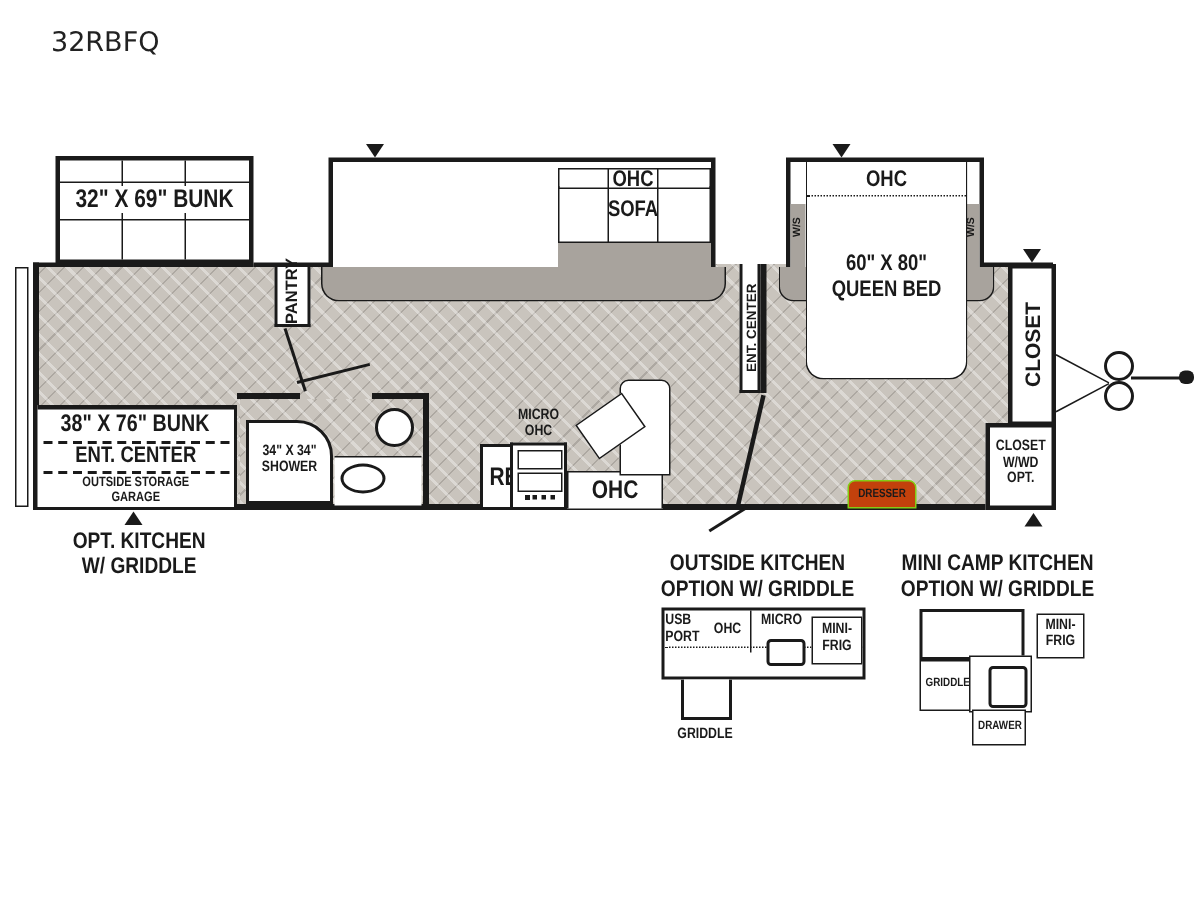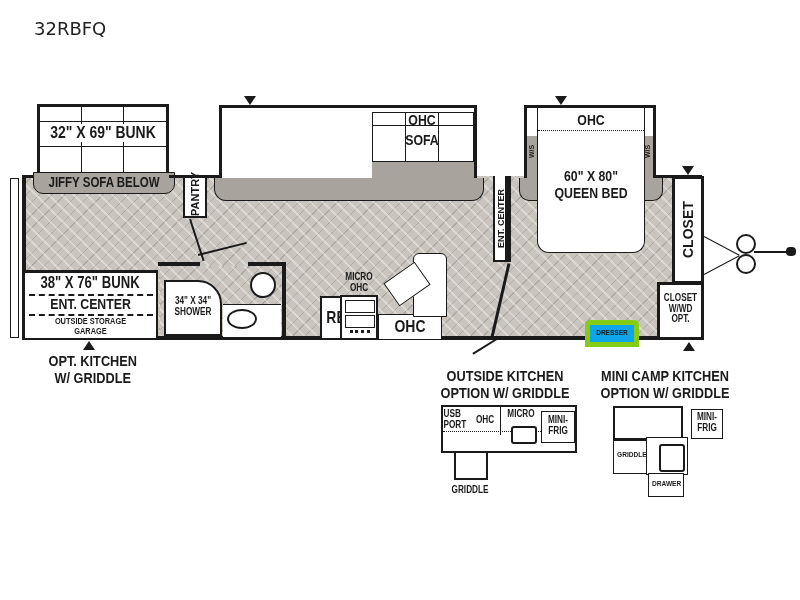--- a/index.html
+++ b/index.html
@@ -40,23 +40,20 @@
   <div class="abs" style="left:10px;top:178px;width:7px;height:158px;border:1px solid #1a1a1a;background:#fff;"></div>
 
   <div class="abs wall" style="left:37px;top:104px;width:132px;height:74px;"></div>
   <div class="abs" style="left:40px;top:107px;width:126px;height:66px;background:#fff;">
     <div class="abs" style="left:0;top:0;width:126px;height:14px;border-bottom:1px solid #1a1a1a;"></div>
     <div class="abs" style="left:41px;top:0;width:1px;height:66px;background:#1a1a1a;"></div>
     <div class="abs" style="left:83px;top:0;width:1px;height:66px;background:#1a1a1a;"></div>
     <div class="abs" style="left:0;top:39px;width:126px;height:1px;background:#1a1a1a;"></div>
     <div class="abs lbl cond" style="left:-10px;top:17px;width:146px;font-size:17px;background:#fff;">32" X 69" BUNK</div>
   </div>
-  <div class="abs gray" style="left:33px;top:172px;width:140px;height:20px;border:1px solid #1a1a1a;border-radius:0 0 10px 10px;">
-    <div class="lbl cond" style="font-size:14px;line-height:19px;">JIFFY SOFA BELOW</div>
-  </div>
 
   <div class="abs" style="left:183px;top:176px;width:24px;height:42px;background:#fff;border:2px solid #1a1a1a;border-top:none;box-sizing:border-box;">
     <div class="vtext lbl" style="font-size:11px;height:40px;width:20px;line-height:20px;">PANTRY</div>
   </div>
   <div class="abs wall" style="left:169px;top:175px;width:52px;height:3px;"></div>
 
   <div class="abs" style="left:25px;top:270px;width:133px;height:68px;background:#fff;border-top:3px solid #1a1a1a;border-right:2px solid #1a1a1a;box-sizing:border-box;">
     <div class="abs lbl cond" style="left:-5px;top:2px;width:140px;font-size:16px;">38" X 76" BUNK</div>
     <div class="abs dash" style="left:4px;top:21px;width:124px;"></div>
     <div class="abs lbl cond" style="left:0;top:23px;width:131px;font-size:15px;">ENT. CENTER</div>
@@ -145,21 +142,21 @@
   <div class="abs box" style="left:672px;top:176px;width:32px;height:108px;border-width:3px;">
     <div class="vtext lbl" style="font-size:14px;height:102px;width:26px;line-height:26px;">CLOSET</div>
   </div>
   <div class="abs box" style="left:657px;top:282px;width:47px;height:58px;border-width:3px;">
     <div class="lbl cond" style="font-size:10px;margin-top:8px;">CLOSET</div>
     <div class="lbl cond" style="font-size:10px;">W/WD</div>
     <div class="lbl cond" style="font-size:10px;">OPT.</div>
   </div>
   <div class="abs tri-up" style="left:683px;top:342px;"></div>
 
-  <div class="abs" style="left:585px;top:320px;width:44px;height:17px;background:#0ea5e9;border:5px solid #84cc16;border-radius:5px 5px 0 0;">
+  <div class="abs" style="left:565px;top:320px;width:44px;height:17px;background:#c2410c;border:1px solid #84cc16;border-radius:5px 5px 0 0;">
     <div class="lbl cond" style="font-size:8px;line-height:16px;">DRESSER</div>
   </div>
 
   <div class="abs" style="left:704px;top:230px;width:96px;height:50px;">
     <div class="abs" style="left:0;top:6px;width:40px;height:1px;background:#1a1a1a;transform:rotate(28deg);transform-origin:left;"></div>
     <div class="abs" style="left:0;top:44px;width:40px;height:1px;background:#1a1a1a;transform:rotate(-28deg);transform-origin:left;"></div>
     <div class="abs" style="left:32px;top:4px;width:16px;height:16px;border:2px solid #1a1a1a;border-radius:50%;background:#fff;"></div>
     <div class="abs" style="left:32px;top:24px;width:16px;height:16px;border:2px solid #1a1a1a;border-radius:50%;background:#fff;"></div>
     <div class="abs" style="left:50px;top:21px;width:36px;height:2px;background:#1a1a1a;"></div>
     <div class="abs" style="left:82px;top:17px;width:10px;height:9px;background:#1a1a1a;border-radius:4px;"></div>

